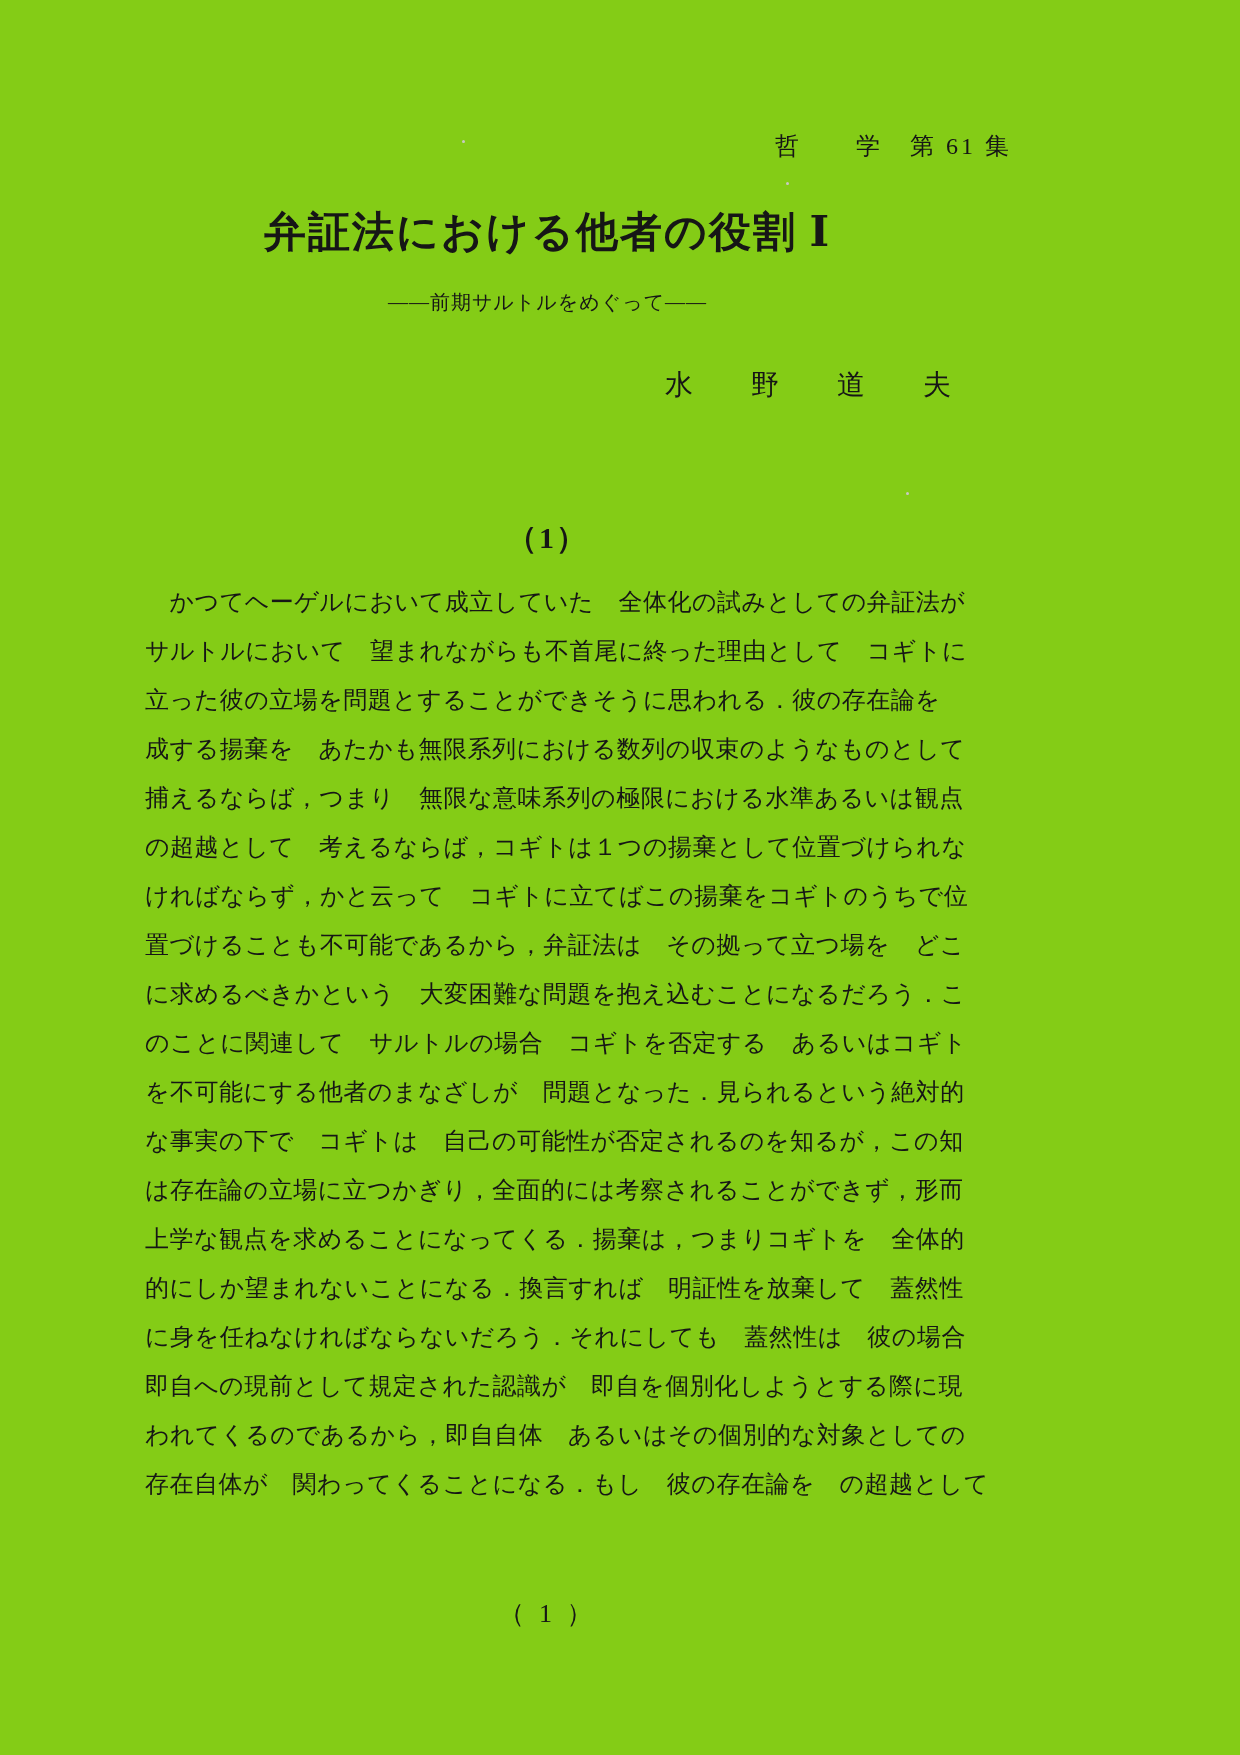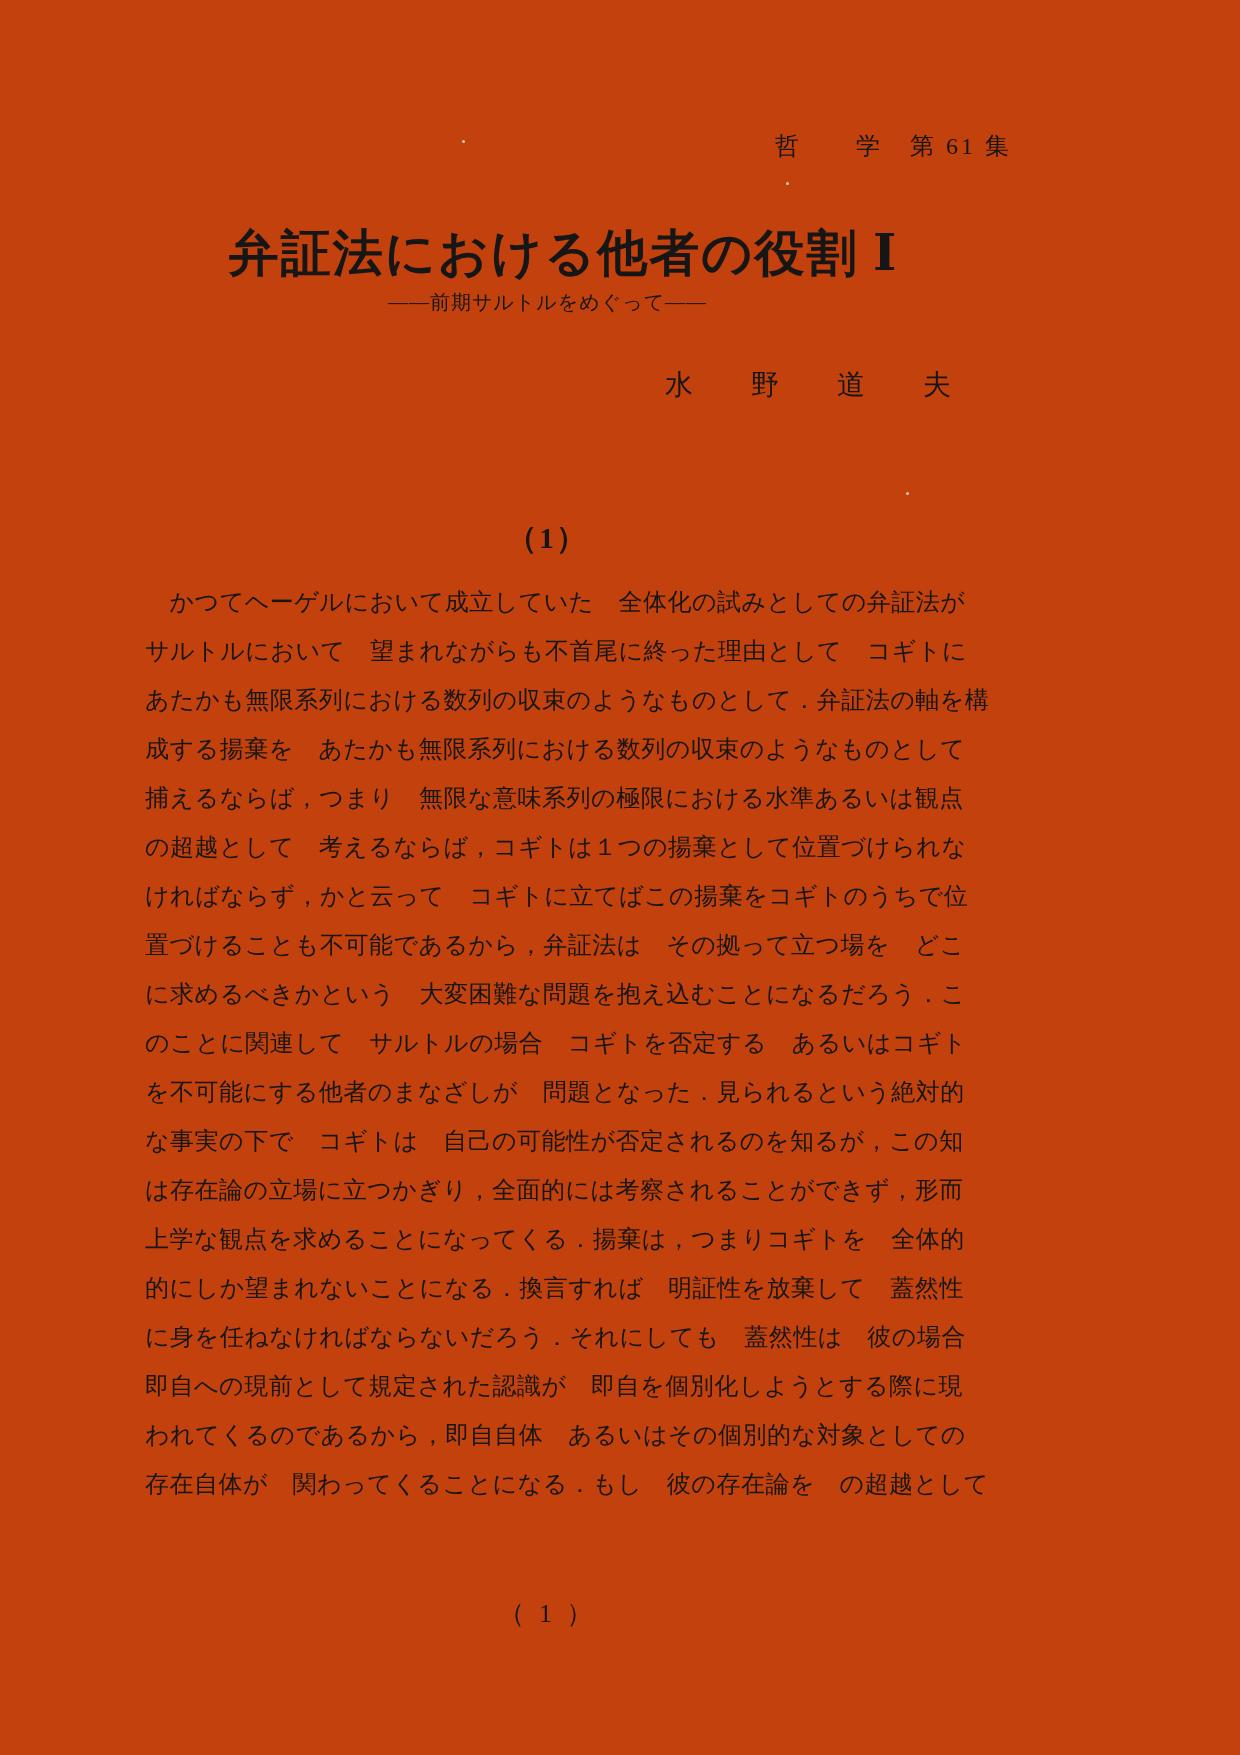--- a/index.html
+++ b/index.html
@@ -5,21 +5,21 @@
   html, body {
     margin: 0;
     padding: 0;
     background: #e8e8e6;
   }
   .page {
     position: relative;
     width: 1240px;
     height: 1755px;
     margin: 0 auto;
-    background: #c2410c;
+    background: #84cc16;
     color: #161616;
     font-family: "Liberation Serif", "DejaVu Serif", serif;
     overflow: hidden;
   }
   .journal-header {
     position: absolute;
     top: 130px;
     right: 228px;
     font-size: 24px;
     letter-spacing: 3px;
@@ -29,23 +29,23 @@
     position: absolute;
     left: 145px;
     width: 805px;
     top: 0;
   }
   .article-title {
     position: absolute;
     top: 204px;
     left: 0;
     width: 100%;
-    margin: 16px;
+    margin: 0;
     text-align: center;
-    font-size: 50px;
+    font-size: 42px;
     font-weight: 600;
     letter-spacing: 2px;
     white-space: pre;
   }
   .article-subtitle {
     position: absolute;
     top: 289px;
     left: 0;
     width: 100%;
     text-align: center;
@@ -117,21 +117,21 @@
 
     <div class="article-subtitle">――前期サルトルをめぐって――</div>
 
     <div class="article-author">水　野　道　夫</div>
 
     <div class="section-heading">（1）</div>
 
     <div class="body-text">
         <div class="body-line">　かつてヘーゲルにおいて成立していた　全体化の試みとしての弁証法が</div>
         <div class="body-line">サルトルにおいて　望まれながらも不首尾に終った理由として　コギトに</div>
-        <div class="body-line">あたかも無限系列における数列の収束のようなものとして．弁証法の軸を構</div>
+        <div class="body-line">立った彼の立場を問題とすることができそうに思われる．彼の存在論を</div>
         <div class="body-line">成する揚棄を　あたかも無限系列における数列の収束のようなものとして</div>
         <div class="body-line">捕えるならば，つまり　無限な意味系列の極限における水準あるいは観点</div>
         <div class="body-line">の超越として　考えるならば，コギトは１つの揚棄として位置づけられな</div>
         <div class="body-line">ければならず，かと云って　コギトに立てばこの揚棄をコギトのうちで位</div>
         <div class="body-line">置づけることも不可能であるから，弁証法は　その拠って立つ場を　どこ</div>
         <div class="body-line">に求めるべきかという　大変困難な問題を抱え込むことになるだろう．こ</div>
         <div class="body-line">のことに関連して　サルトルの場合　コギトを否定する　あるいはコギト</div>
         <div class="body-line">を不可能にする他者のまなざしが　問題となった．見られるという絶対的</div>
         <div class="body-line">な事実の下で　コギトは　自己の可能性が否定されるのを知るが，この知</div>
         <div class="body-line">は存在論の立場に立つかぎり，全面的には考察されることができず，形而</div>

